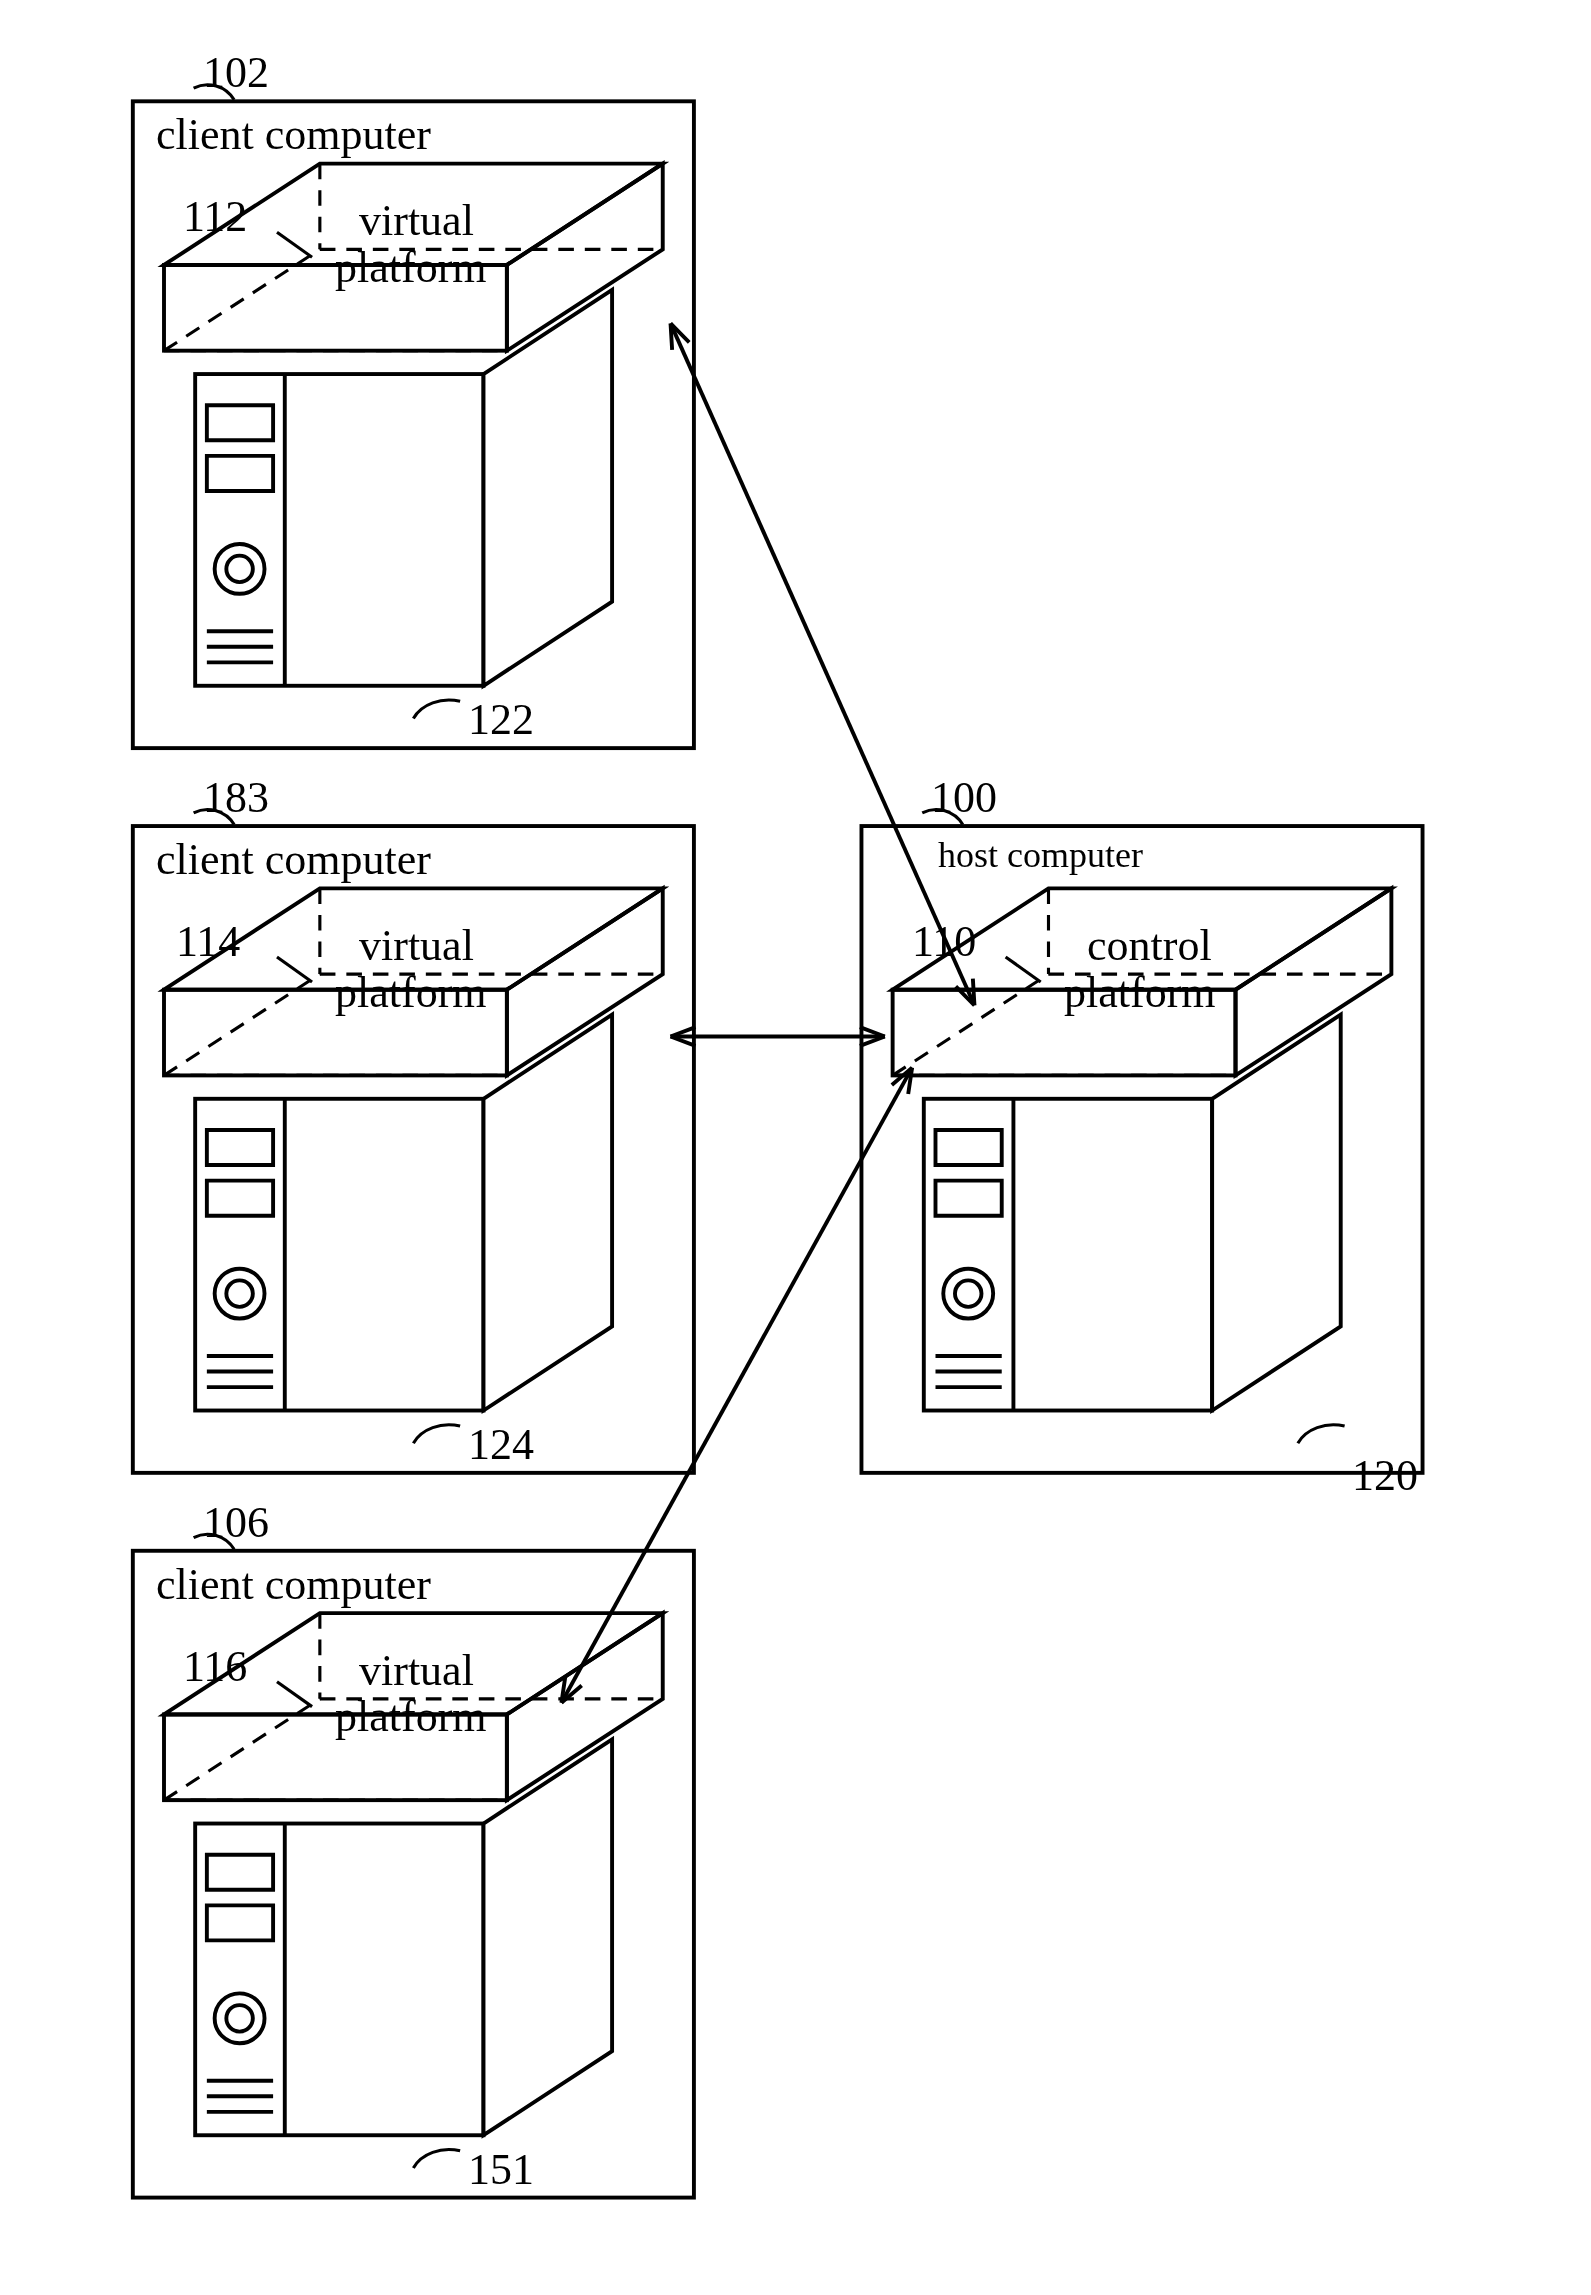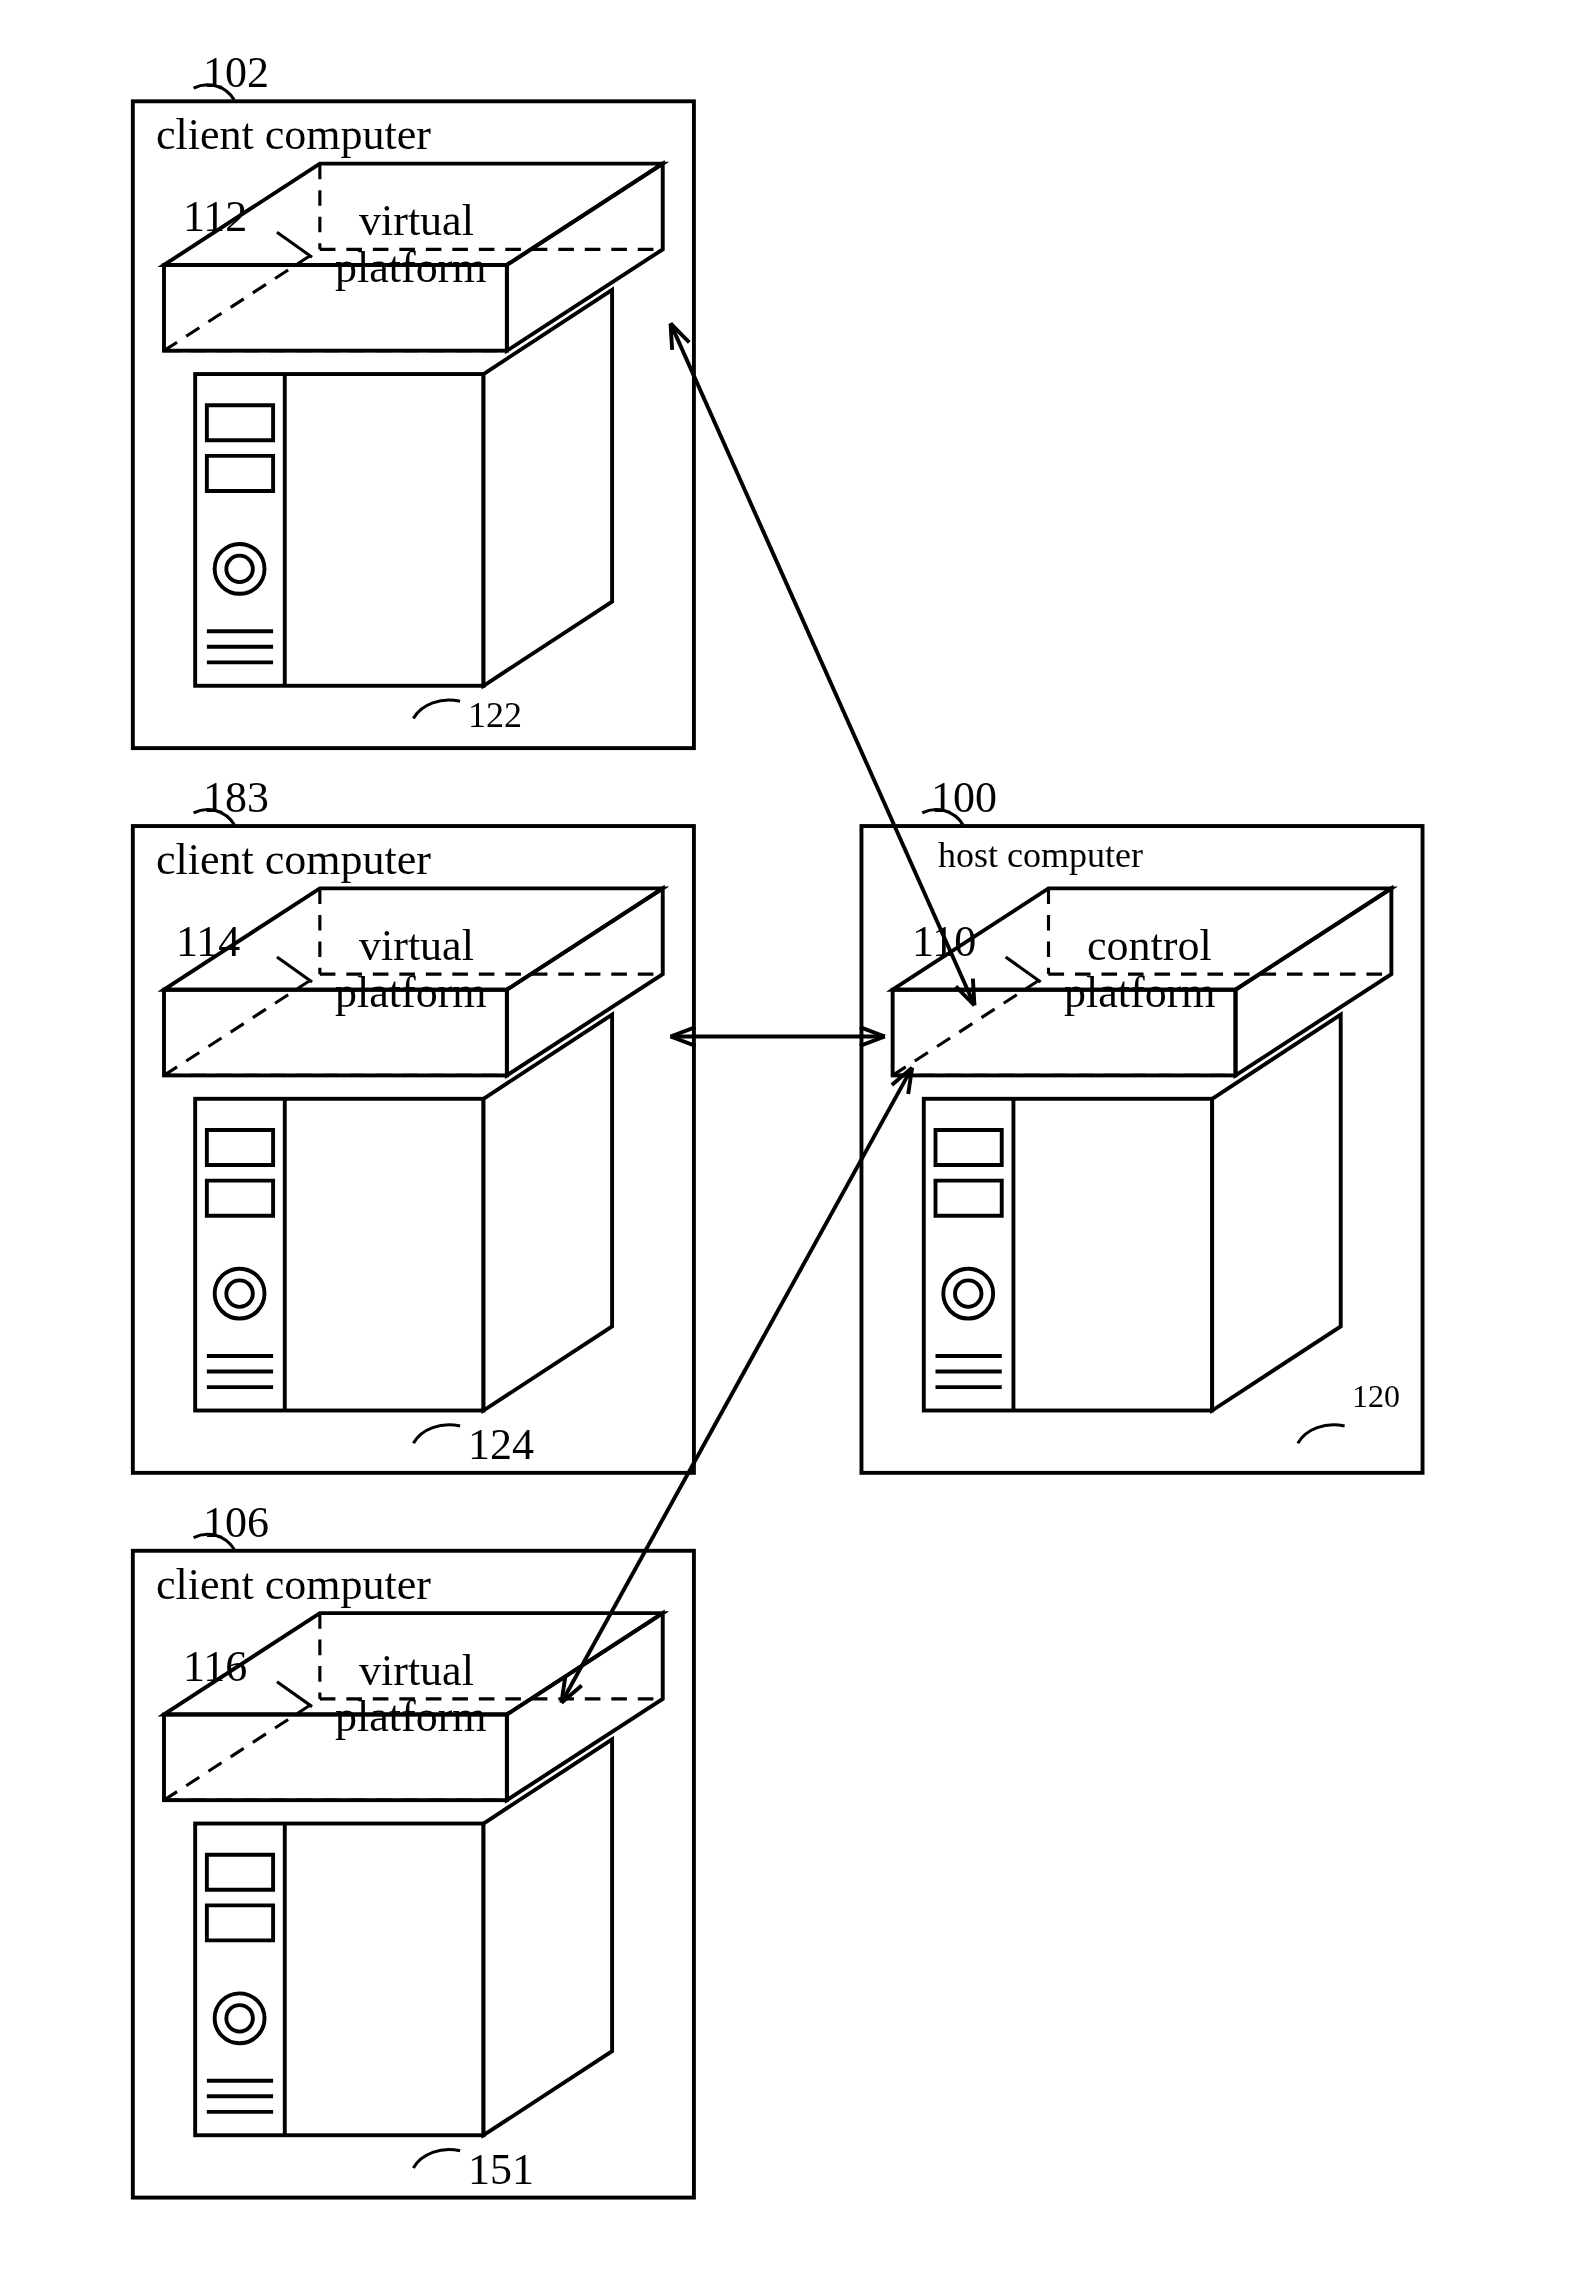--- a/index.html
+++ b/index.html
@@ -136,37 +136,37 @@
           <use href="#arrowhead"></use>
         </g>
   </g>
 </svg>
 
 <div class="label" style="left:203px;top:47px;font-size:44px">102</div>
 <div class="label" style="left:156px;top:109px;font-size:44px">client computer</div>
 <div class="label" style="left:183px;top:191px;font-size:44px">112</div>
 <div class="label" style="left:359px;top:195px;font-size:44px;text-align:center">virtual</div>
 <div class="label" style="left:335px;top:242px;font-size:44px;text-align:center">platform</div>
-<div class="label" style="left:468px;top:694px;font-size:36px">122</div>
+<div class="label" style="left:468px;top:694px;font-size:44px">122</div>
 
 <div class="label" style="left:203px;top:772px;font-size:44px">183</div>
 <div class="label" style="left:156px;top:834px;font-size:44px">client computer</div>
 <div class="label" style="left:176px;top:916px;font-size:44px">114</div>
 <div class="label" style="left:359px;top:920px;font-size:44px">virtual</div>
 <div class="label" style="left:335px;top:967px;font-size:44px">platform</div>
 <div class="label" style="left:468px;top:1419px;font-size:44px">124</div>
 
 <div class="label" style="left:203px;top:1497px;font-size:44px">106</div>
 <div class="label" style="left:156px;top:1559px;font-size:44px">client computer</div>
 <div class="label" style="left:183px;top:1641px;font-size:44px">116</div>
 <div class="label" style="left:359px;top:1645px;font-size:44px">virtual</div>
 <div class="label" style="left:335px;top:1691px;font-size:44px">platform</div>
 <div class="label" style="left:468px;top:2144px;font-size:44px">151</div>
 
 <div class="label" style="left:931px;top:772px;font-size:44px">100</div>
 <div class="label" style="left:938px;top:834px;font-size:36px">host computer</div>
 <div class="label" style="left:912px;top:916px;font-size:44px">110</div>
 <div class="label" style="left:1087px;top:920px;font-size:44px">control</div>
 <div class="label" style="left:1064px;top:967px;font-size:44px">platform</div>
-<div class="label" style="left:1352px;top:1378px;font-size:32px">120</div>
+<div class="label" style="left:1352px;top:1450px;font-size:44px">120</div>
 
 </div>
 
 
 </body></html>

